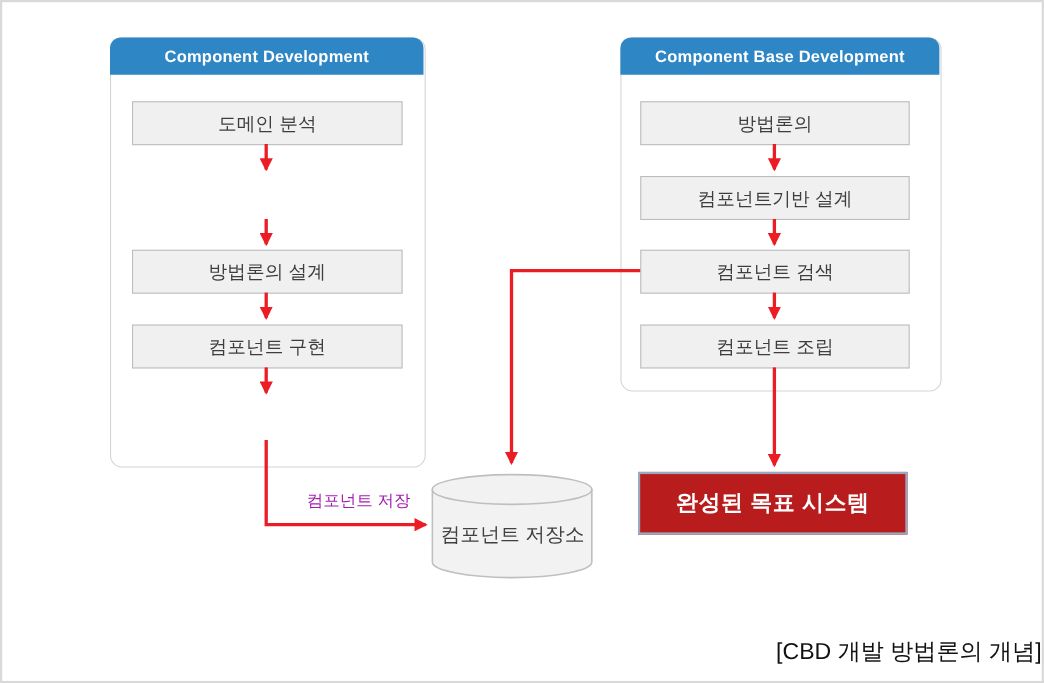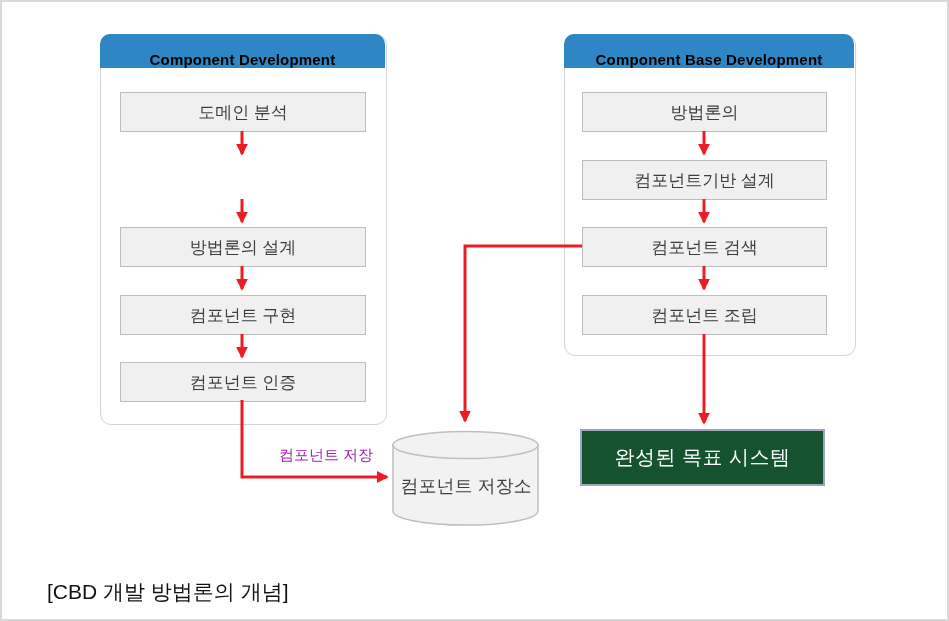--- a/index.html
+++ b/index.html
@@ -7,63 +7,62 @@
     position:relative;width:949px;height:621px;box-sizing:border-box;
     border:2px solid #d9d9d9;background:#ffffff;overflow:hidden;
     font-family:"Liberation Sans","DejaVu Sans",sans-serif;
   }
   .panel{
     position:absolute;background:#ffffff;border:1px solid #d4d4d4;
     border-radius:11px;
   }
   .panel-header{
     position:absolute;height:34px;background:#2e86c4;
-    border-radius:10px 10px 0 0;display:flex;align-items:flex-end;justify-content:center;
-    color:#000000;font-weight:bold;font-size:15px;letter-spacing:.2px;
+    border-radius:10px 10px 0 0;display:flex;align-items:center;justify-content:center;
+    color:#ffffff;font-weight:bold;font-size:15px;letter-spacing:.2px;
   }
   .step-box{
     position:absolute;height:38px;width:244px;background:#f0f0f0;border:1px solid #bdbdbd;
     display:flex;align-items:center;justify-content:center;
     color:#3d3d3d;font-size:17px;
   }
   .overlay{position:absolute;left:0;top:0;pointer-events:none;}
   #cyl-wrap{position:absolute;left:390px;top:428px;width:148px;height:97px;}
   #cyl-label{
     position:absolute;left:390px;top:428px;width:148px;height:97px;
     display:flex;align-items:center;justify-content:center;padding-top:14px;box-sizing:border-box;
     color:#404040;font-size:18px;white-space:nowrap;
   }
   #store-label{
     position:absolute;left:264px;top:444px;width:120px;text-align:center;
     color:#a21caf;font-size:15px;white-space:nowrap;
   }
   #target-box{
     position:absolute;left:578px;top:427px;width:245px;height:57px;box-sizing:border-box;
-    background:#14532d;border:2px solid #9aa7bd;
+    background:#b91c1c;border:2px solid #9aa7bd;
     display:flex;align-items:center;justify-content:center;
-    color:#ffffff;font-weight:normal;font-size:20px;letter-spacing:.5px;
+    color:#ffffff;font-weight:bold;font-size:20px;letter-spacing:.5px;
   }
   #caption{
-    position:absolute;left:45px;right:0;top:576px;text-align:left;
+    position:absolute;left:45px;right:0;top:576px;text-align:right;
     color:#111111;font-size:21px;
   }
 </style>
 </head>
 <body>
 
 <div id="stage">
 
   <div class="panel" style="left:98px;top:32px;width:285px;height:389px;"></div>
   <div class="panel-header" style="left:98px;top:32px;width:285px;">
     <span>Component Development</span>
   </div>
   <div class="step-box" style="left:118px;top:90px;">도메인 분석</div>
   <div class="step-box" style="left:118px;top:225px;">방법론의 설계</div>
   <div class="step-box" style="left:118px;top:293px;">컴포넌트 구현</div>
-  <div class="step-box" style="left:118px;top:360px;">컴포넌트 인증</div>
 
   <div class="panel" style="left:562px;top:32px;width:290px;height:320px;"></div>
   <div class="panel-header" style="left:562px;top:32px;width:290px;">
     <span>Component Base Development</span>
   </div>
   <div class="step-box" style="left:580px;top:90px;width:243px;">방법론의</div>
   <div class="step-box" style="left:580px;top:158px;width:243px;">컴포넌트기반 설계</div>
   <div class="step-box" style="left:580px;top:225px;width:243px;">컴포넌트 검색</div>
   <div class="step-box" style="left:580px;top:293px;width:243px;">컴포넌트 조립</div>
 

